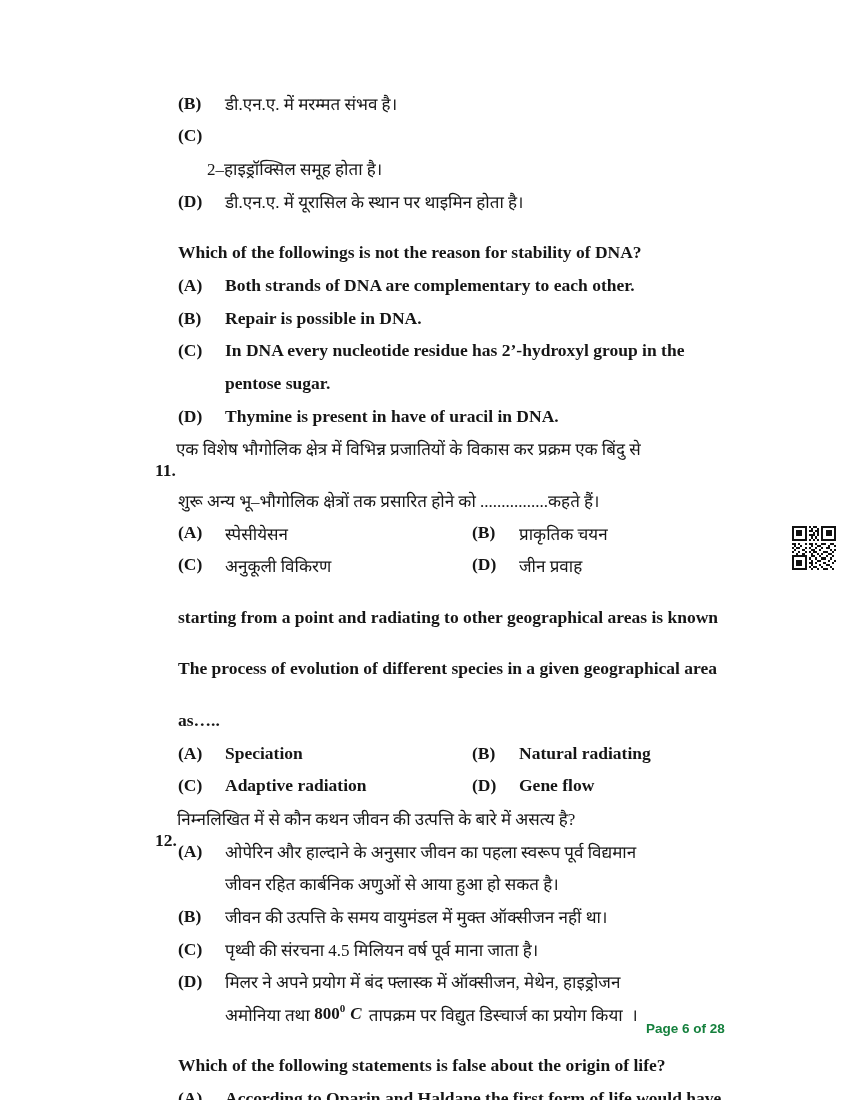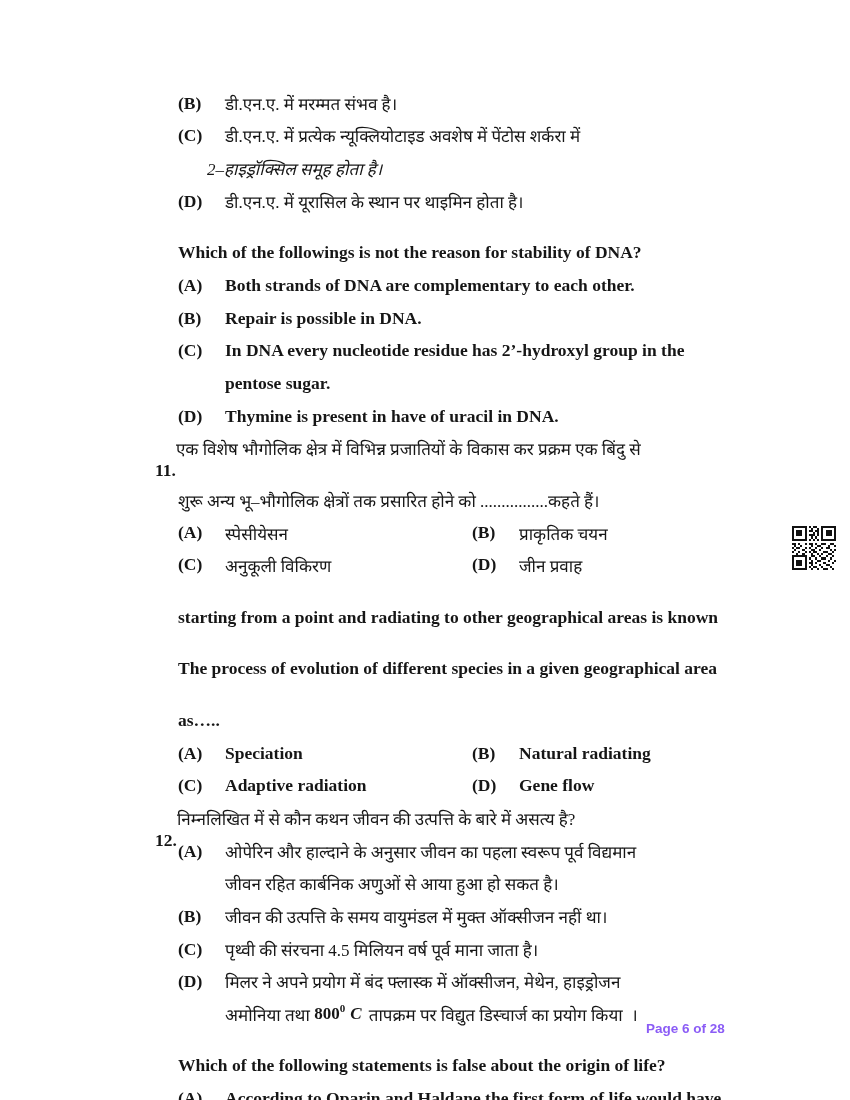--- a/index.html
+++ b/index.html
@@ -17,51 +17,50 @@
     display:flex;
     align-items:center;
     white-space:nowrap;
   }
   .line span,.line i,.line sup{white-space:pre;}
   
   .l-opt{padding-left:178px;}      
   .l-q{padding-left:155px;}        
   .l-en{padding-left:178px;margin-top:19px;}       
   .l-cont{padding-left:225px;}     
-  .l-cont-sm{padding-left:207px;font-style:italic;}  
+  .l-cont-sm{padding-left:207px;}  
   .mk{flex:0 0 47px;font-weight:700;font-size:17.5px;}
   .qnum{font-weight:700;font-size:17.5px;margin-top:44px;}
   .hi{font-size:17px;font-weight:400;}
   .en{font-size:17.5px;font-weight:700;}
   .two{display:flex;}
   .cellA{display:flex;width:294px;}
   .cellB{display:flex;}
   .supz{font-size:11px;font-weight:700;position:relative;top:-6px;}
   .var{font-weight:700;font-style:italic;font-size:17px;margin:0 3px 0 5px;}
   .num{font-weight:700;}
   .footer{
     position:absolute;left:646px;top:1021px;
     font-family:"Liberation Sans","DejaVu Sans",sans-serif;
-    font-weight:700;font-size:13.5px;color:#8b5cf6;
+    font-weight:700;font-size:13.5px;color:#15803d;
   }
   .qr{position:absolute;left:792px;top:526px;width:44px;height:44px;}
 </style>
 </head>
 <body>
 
 <div class="page">
   <div class="content">
 
     <div class="line l-opt">
       <span class="mk">(B)</span>
       <span class="hi">डी.एन.ए. में मरम्मत संभव है।</span>
     </div>
     <div class="line l-opt">
       <span class="mk">(C)</span>
-      <span class="hi">डी.एन.ए. में प्रत्येक न्यूक्लियोटाइड अवशेष में पेंटोस शर्करा में</span>
     </div>
     <div class="line l-cont-sm">
       <span class="hi">2–हाइड्रॉक्सिल समूह होता है।</span>
     </div>
     <div class="line l-opt">
       <span class="mk">(D)</span>
       <span class="hi">डी.एन.ए. में यूरासिल के स्थान पर थाइमिन होता है।</span>
     </div>
 
     <div class="line l-en">

